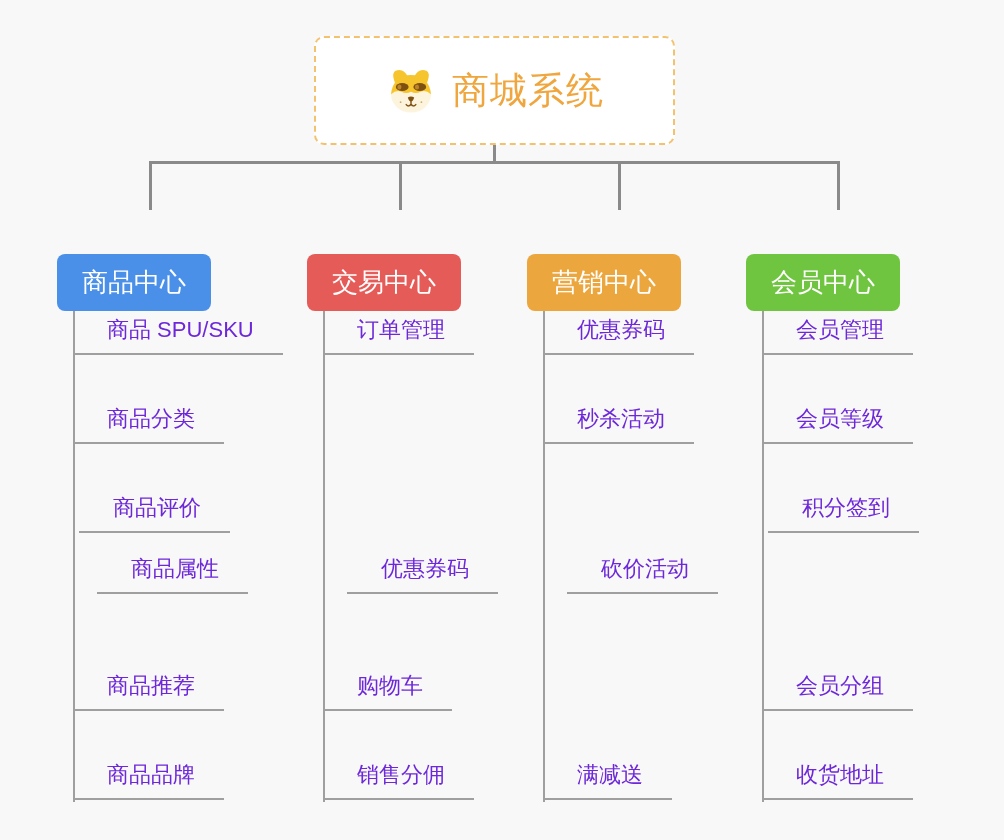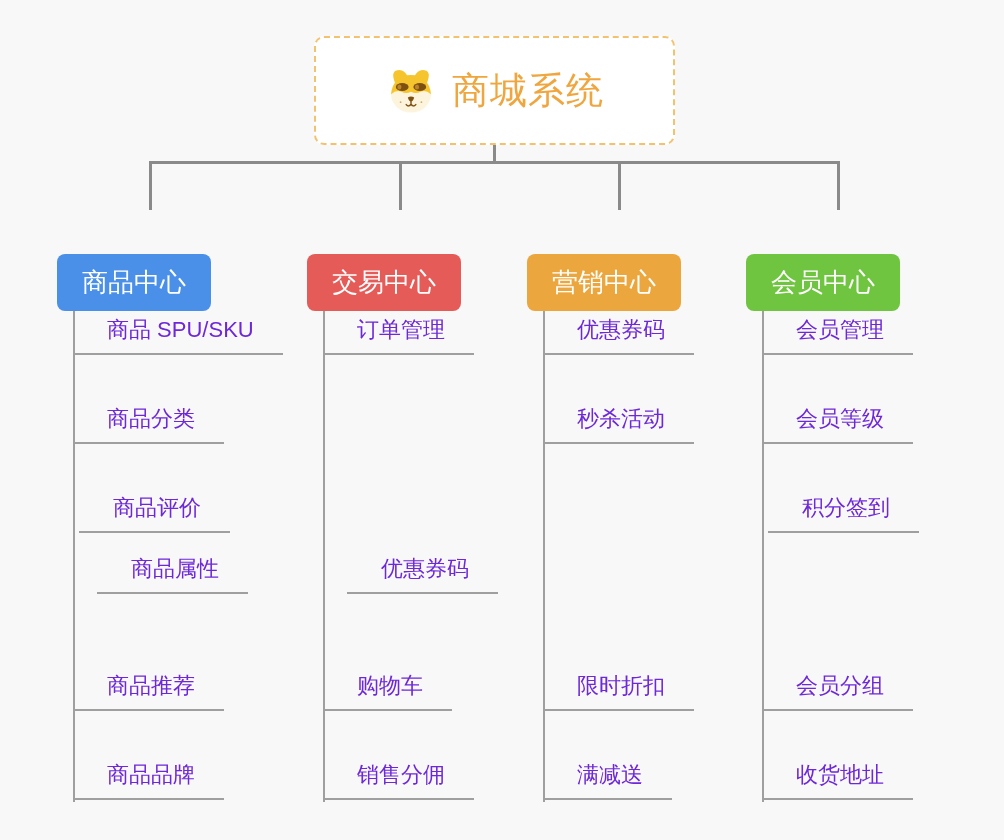--- a/index.html
+++ b/index.html
@@ -142,21 +142,21 @@
   <div class="leaf col-1 row-5">商品推荐</div>
   <div class="leaf col-1 row-6">商品品牌</div>
 
   <div class="leaf col-2 row-1">订单管理</div>
   <div class="leaf col-2 row-4">优惠券码</div>
   <div class="leaf col-2 row-5">购物车</div>
   <div class="leaf col-2 row-6">销售分佣</div>
 
   <div class="leaf col-3 row-1">优惠券码</div>
   <div class="leaf col-3 row-2">秒杀活动</div>
-  <div class="leaf col-3 row-5">限时折扣</div>
+  <div class="leaf col-3 row-4">砍价活动</div>
   <div class="leaf col-3 row-6">满减送</div>
 
   <div class="leaf col-4 row-1">会员管理</div>
   <div class="leaf col-4 row-2">会员等级</div>
   <div class="leaf col-4 row-3">积分签到</div>
   <div class="leaf col-4 row-5">会员分组</div>
   <div class="leaf col-4 row-6">收货地址</div>
 
 </div>
 

